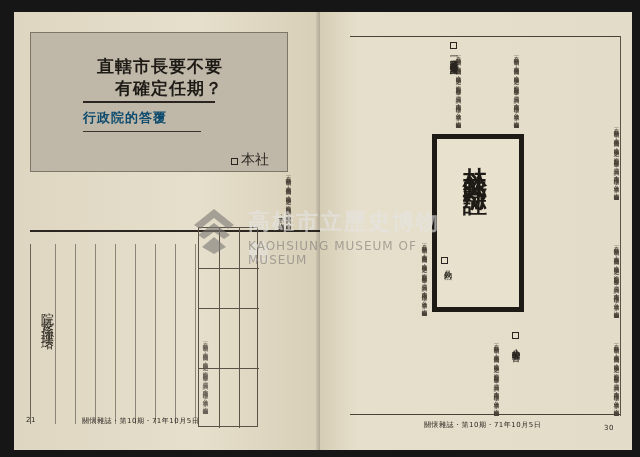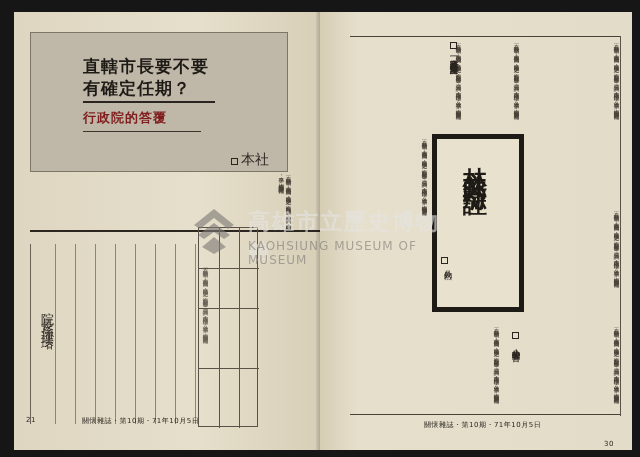--- a/index.html
+++ b/index.html
@@ -1,29 +1,29 @@
 <!DOCTYPE html>
 <html><head>
   <meta charset="utf-8">
   <style>
     * { box-sizing: border-box; margin: 0; padding: 0; }
     html, body { width: 640px; height: 457px; overflow: hidden; background: #161616; }
     body { position: relative; font-family: "DejaVu Serif", serif; }
 
     .spread { position: absolute; left: 14px; top: 12px; width: 618px; height: 438px; }
-    .page { position: absolute; top: 0; height: 438px; background: #e4dcc8; overflow: hidden; }
+    .page { position: absolute; top: 0; height: 438px; background: #e4dcc8; overflow: hidden; text-align: right; }
     .page.left { left: 0; width: 306px; background: linear-gradient(90deg, #ded6c1 0%, #e6dfcb 60%, #d8cfb8 100%); }
     .page.right { left: 306px; width: 312px; background: linear-gradient(90deg, #d6cdb5 0%, #e6dfcb 12%, #e3dcc8 100%); }
     .gutter { position: absolute; left: 302px; top: 0; width: 8px; height: 438px; background: linear-gradient(90deg, rgba(0,0,0,0.05), rgba(0,0,0,0.18), rgba(0,0,0,0.05)); }
 
     
     .title-box { position: absolute; left: 16px; top: 20px; width: 258px; height: 140px; background: #bfb8a8; border: 1px solid #7c7568; }
     .title-main { position: absolute; left: 52px; top: 22px; font-family: "DejaVu Serif", serif; font-weight: bold; font-size: 17px; line-height: 22px; color: #1e1a16; letter-spacing: 1px; width: 140px; }
     .title-rule { position: absolute; left: 52px; top: 68px; width: 132px; height: 2px; background: #2a2520; }
-    .title-sub { position: absolute; left: 52px; top: 76px; font-size: 13px; font-weight: bold; color: #7f1d1d; letter-spacing: 1px; }
+    .title-sub { position: absolute; left: 52px; top: 76px; font-size: 13px; font-weight: bold; color: #0c4a6e; letter-spacing: 1px; }
     .title-rule2 { position: absolute; left: 52px; top: 98px; width: 118px; height: 1px; background: #3a342d; }
     .title-byline { position: absolute; right: 18px; top: 118px; font-size: 14px; color: #2a2520; }
     .box-mark { display: inline-block; width: 7px; height: 7px; border: 1px solid #2a2520; margin-right: 3px; vertical-align: -1px; }
 
     
     .col-block { position: absolute; }
     .vtext { writing-mode: vertical-rl; font-size: 5.5px; line-height: 7.2px; color: #4a4238; letter-spacing: 0.5px; overflow: hidden; font-family: "DejaVu Sans", sans-serif; }
     .hr { position: absolute; height: 2px; background: #2c2620; }
     .vr { position: absolute; width: 1px; background: #5a5248; }
 
@@ -116,21 +116,21 @@
     <div class="col-block vtext" style="left:210px; top:196px; width:90px; height:110px;">在此一政府體制下，市長之任期問題，應以法律明定之，行政院對此有所答覆，議員質詢，市政府依法辦理，各項事務，均應依據相關規定執行。</div>
 
     <div class="col-block vtext" style="left:30px; top:312px; width:150px; height:92px;">在此一政府體制下，市長之任期問題，應以法律明定之，行政院對此有所答覆，議員質詢，市政府依法辦理，各項事務，均應依據相關規定執行。</div>
     <div class="section-head" style="left:190px; top:320px;"><span class="box-mark"></span><span>小小的改善</span></div>
     <div class="col-block vtext" style="left:210px; top:312px; width:90px; height:92px;">在此一政府體制下，市長之任期問題，應以法律明定之，行政院對此有所答覆，議員質詢，市政府依法辦理，各項事務，均應依據相關規定執行。</div>
 
     <div class="vr" style="left:300px; top:24px; height:380px;"></div>
     <div class="hr" style="left:30px; top:402px; width:270px; height:1px; background:#4a4238;"></div>
 
     <div class="footer" style="left:104px; top:408px;">關懷雜誌・第10期・71年10月5日</div>
-    <div class="footer" style="left:284px; top:428px;">30</div>
+    <div class="footer" style="left:284px; top:412px;">30</div>
   </div>
 </div>
 
 <div class="watermark">
   <svg class="wm-logo" viewBox="0 0 44 48">
     <polygon points="22,2 42,18 36,22 22,11 8,22 2,18" fill="#7f7b78"></polygon>
     <polygon points="22,16 38,28 32,32 22,25 12,32 6,28" fill="#7f7b78"></polygon>
     <polygon points="22,30 34,40 22,47 10,40" fill="#7f7b78"></polygon>
   </svg>
   <div class="wm-cn">高雄市立歷史博物館</div>

